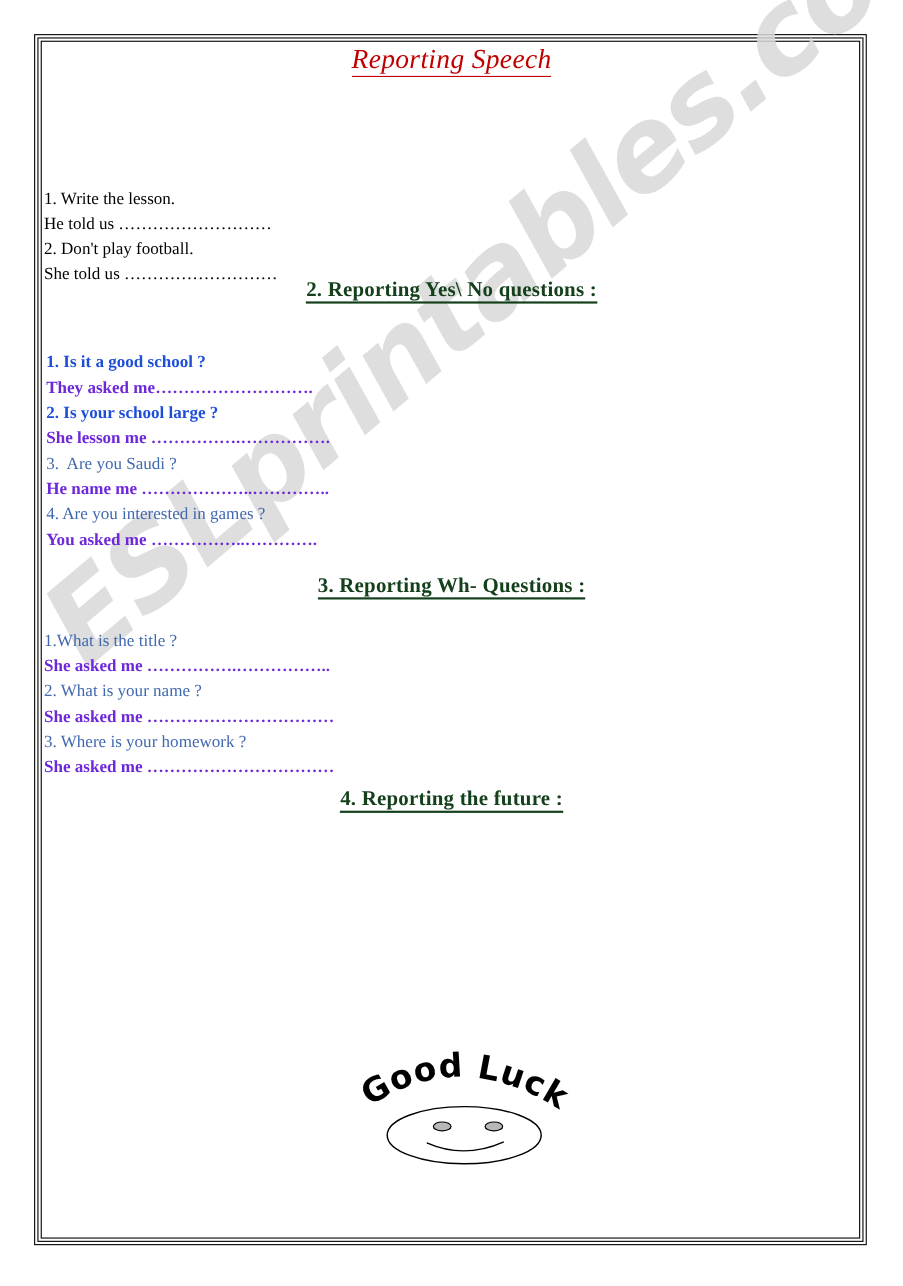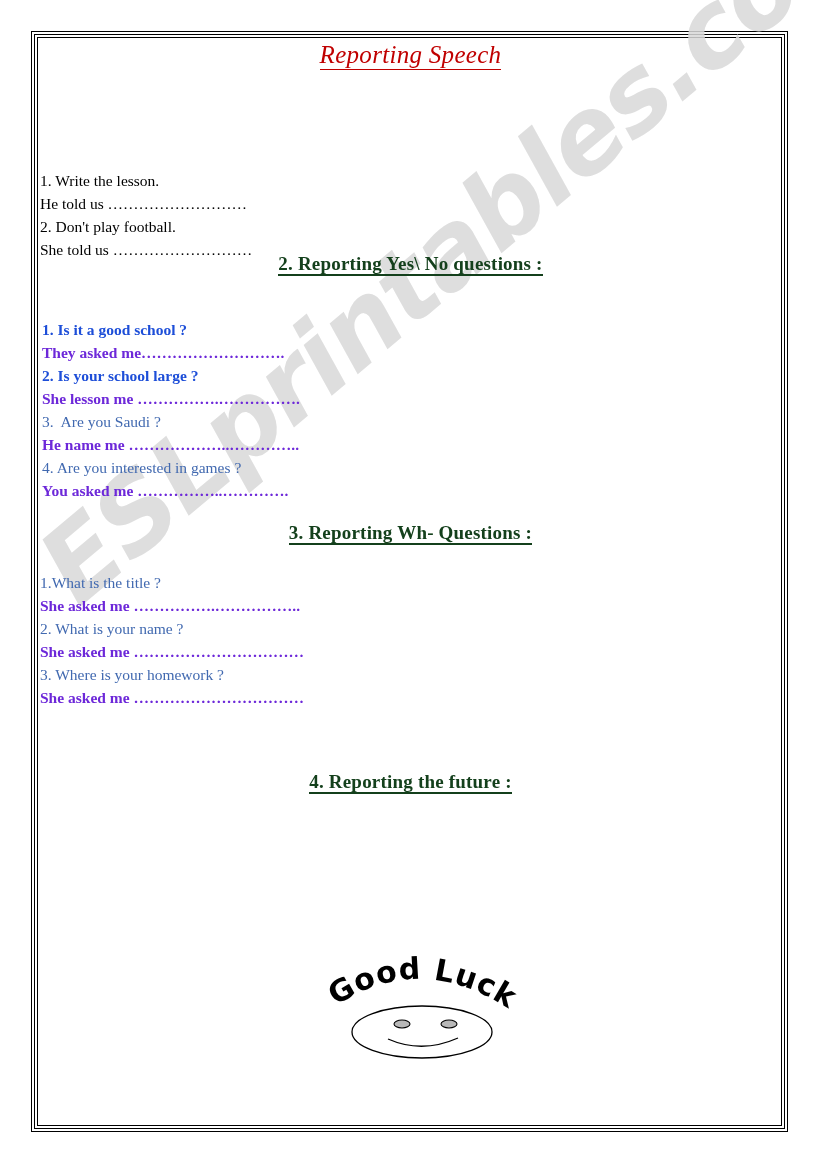--- a/index.html
+++ b/index.html
@@ -172,21 +172,21 @@
   </div>
   <div class="block" style="top:571px;">
     <div class="line blue">1.What is the title ?</div>
     <div class="line black-bold">She asked me …………….……………..</div>
     <div class="line blue">2. What is your name ?</div>
     <div class="line black-bold">She asked me ……………………………</div>
     <div class="line blue">3. Where is your homework ?</div>
     <div class="line black-bold">She asked me ……………………………</div>
   </div>
 
-  <div class="section-heading" style="top:771px;">
+  <div class="section-heading" style="top:716px;">
     <span>4. Reporting the future :</span>
   </div>
 
   <div id="goodluck">
     <svg width="195" height="115" viewBox="0 0 195 115" xmlns="http://www.w3.org/2000/svg">
       <defs>
         <path id="arcPath" d="M 8,62 Q 88,6 176,58" fill="none"></path>
       </defs>
       <text font-family="DejaVu Sans, sans-serif" font-size="30" font-weight="bold" fill="#000" letter-spacing="1">
         <textPath href="#arcPath" startOffset="2%" id="glText">Good Luck</textPath>

